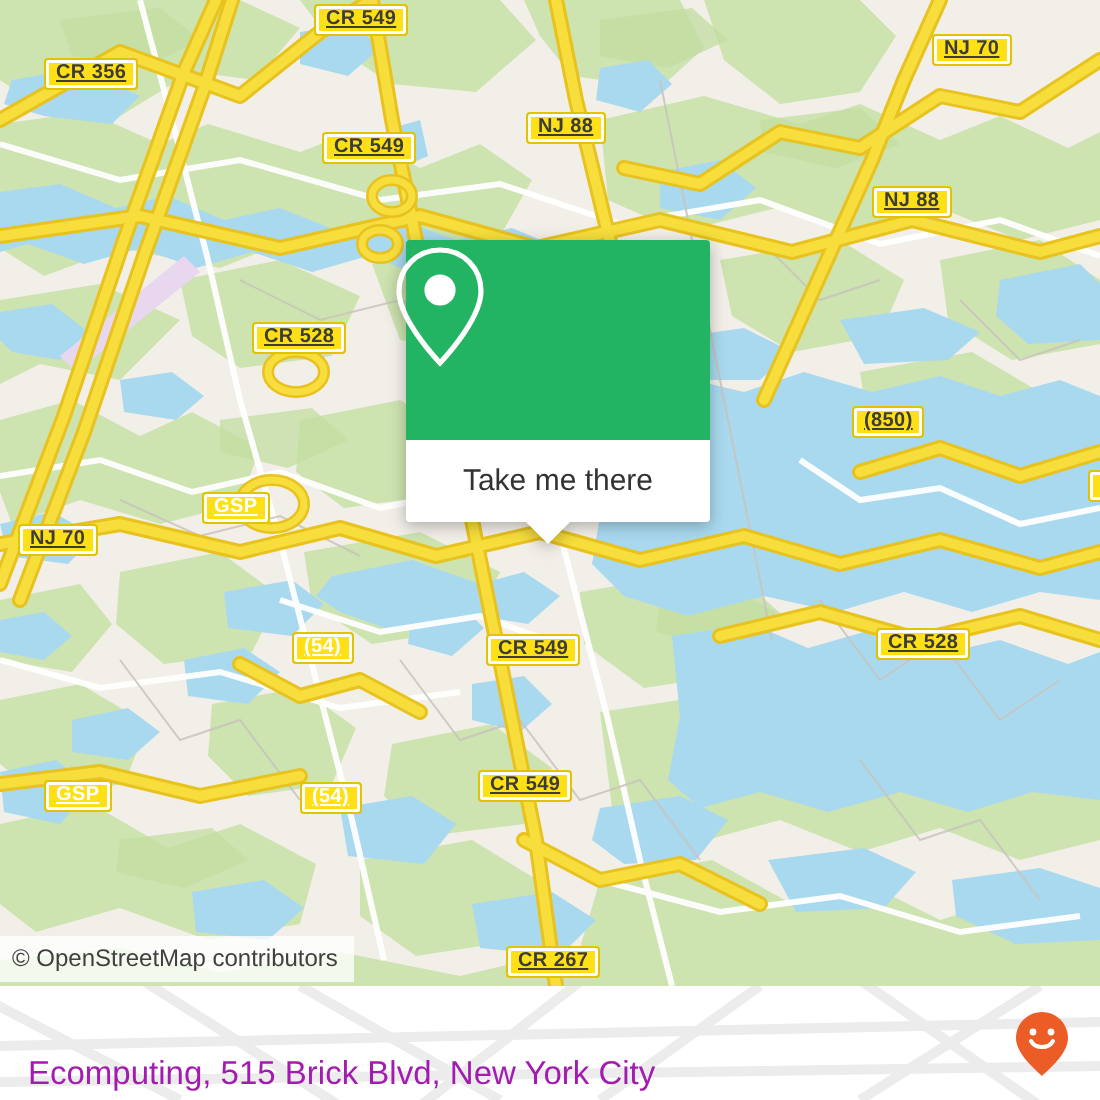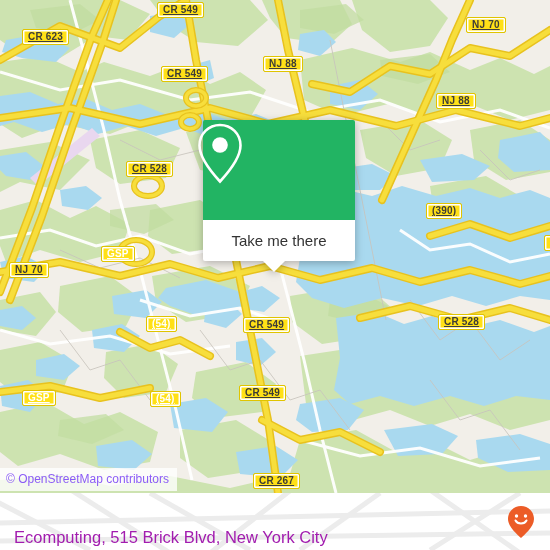--- a/index.html
+++ b/index.html
@@ -55,21 +55,21 @@
     width:0;height:0;
     border-left:11px solid transparent;
     border-right:11px solid transparent;
     border-top:11px solid #ffffff;
   }
 
   
   #attrib{
     position:absolute;left:0;top:468px;
     background:rgba(255,255,255,.78);
-    color:#8b5cf6;font-size:12px;line-height:17px;
+    color:#404040;font-size:12px;line-height:17px;
     padding:3px 8px 3px 6px;
     white-space:nowrap;
   }
 
   
   #footer{
     position:absolute;left:0;top:493px;width:550px;height:57px;
     background:#ffffff;overflow:hidden;
   }
   #footer-watermark{position:absolute;left:0;top:0;opacity:1;}
@@ -254,26 +254,26 @@
           <ellipse cx="148" cy="186" rx="14" ry="10"></ellipse>
           <ellipse cx="136" cy="252" rx="16" ry="12"></ellipse>
           <ellipse cx="196" cy="98" rx="10" ry="8"></ellipse>
           <ellipse cx="190" cy="122" rx="9" ry="7"></ellipse>
         </g>
       </g>
     </svg>
 
     <div class="shield" style="left:157px;top:2px">CR 549</div>
     <div class="shield" style="left:466px;top:17px">NJ 70</div>
-    <div class="shield" style="left:22px;top:29px">CR 623</div>
+    <div class="shield" style="left:22px;top:29px">CR 356</div>
     <div class="shield" style="left:263px;top:56px">NJ 88</div>
     <div class="shield" style="left:161px;top:66px">CR 549</div>
     <div class="shield" style="left:436px;top:93px">NJ 88</div>
     <div class="shield" style="left:126px;top:161px">CR 528</div>
-    <div class="shield" style="left:426px;top:203px">(390)</div>
+    <div class="shield" style="left:426px;top:203px">(850)</div>
     <div class="shield wht" style="left:101px;top:246px">GSP</div>
     <div class="shield" style="left:9px;top:262px">NJ 70</div>
     <div class="shield" style="left:544px;top:235px">(</div>
     <div class="shield wht" style="left:146px;top:316px">(54)</div>
     <div class="shield" style="left:243px;top:317px">CR 549</div>
     <div class="shield" style="left:438px;top:314px">CR 528</div>
     <div class="shield wht" style="left:22px;top:390px">GSP</div>
     <div class="shield wht" style="left:150px;top:391px">(54)</div>
     <div class="shield" style="left:239px;top:385px">CR 549</div>
     <div class="shield" style="left:253px;top:473px">CR 267</div>

